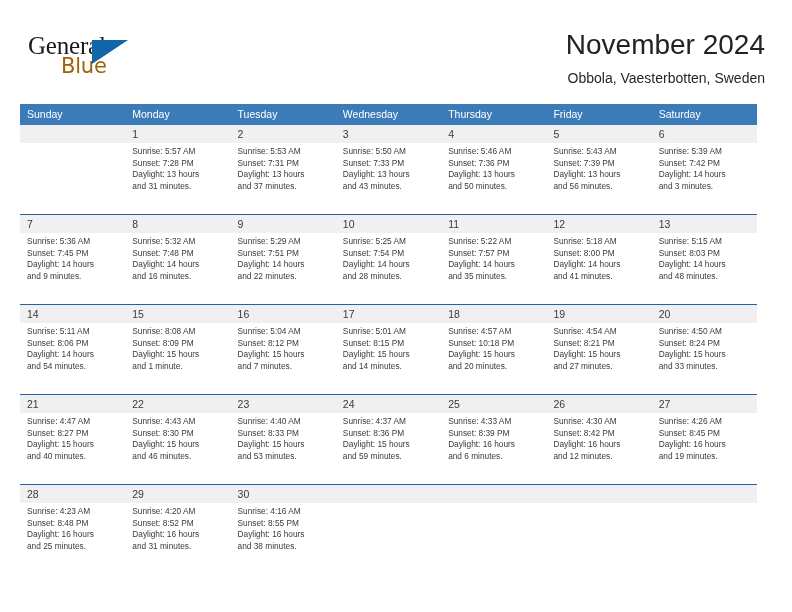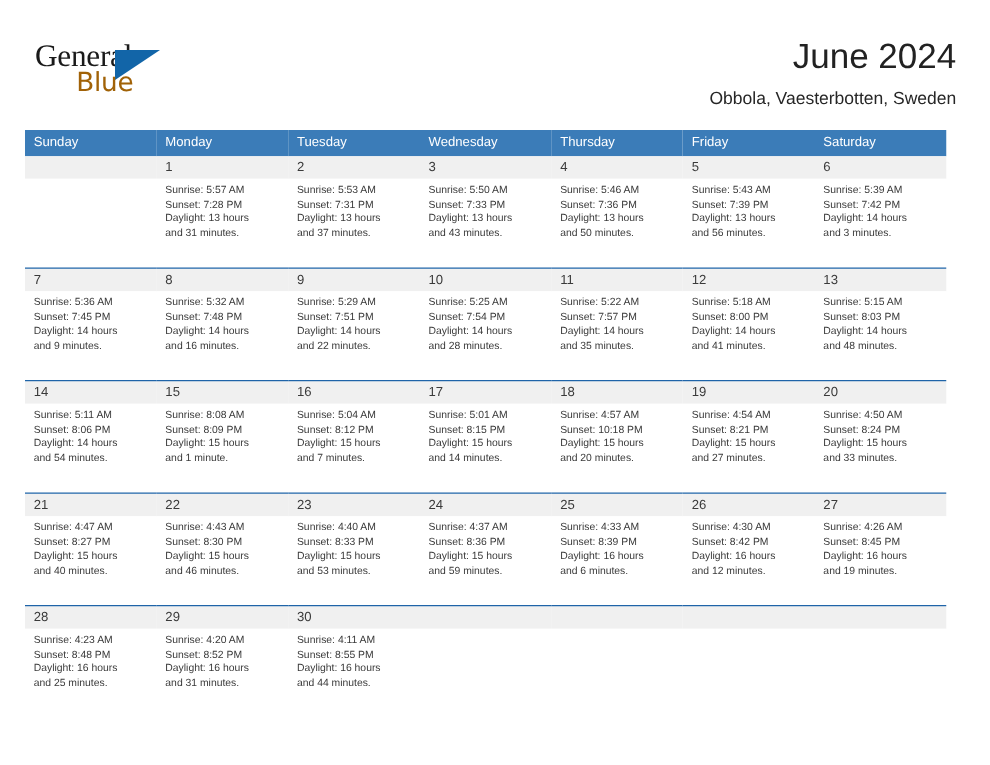--- a/index.html
+++ b/index.html
@@ -141,21 +141,21 @@
 
   <div class="header">
 
     <div class="logo">
       <span class="logo-general">General</span>
       <span class="logo-tri"></span>
       <span class="logo-blue">Blue</span>
     </div>
 
     <div class="titles">
-      <div class="cal-title">June 2024</div>
+      <div class="cal-title">November 2024</div>
       <div class="cal-subtitle">Obbola, Vaesterbotten, Sweden</div>
     </div>
 
   </div>
 
   <table class="calendar">
     <colgroup>
       <col>
         <col>
         <col>
@@ -409,24 +409,24 @@
           <div>Daylight: 16 hours</div>
           <div>and 25 minutes.</div>
         </td>
         <td>
           <div>Sunrise: 4:20 AM</div>
           <div>Sunset: 8:52 PM</div>
           <div>Daylight: 16 hours</div>
           <div>and 31 minutes.</div>
         </td>
         <td>
-          <div>Sunrise: 4:11 AM</div>
+          <div>Sunrise: 4:16 AM</div>
           <div>Sunset: 8:55 PM</div>
           <div>Daylight: 16 hours</div>
-          <div>and 44 minutes.</div>
+          <div>and 38 minutes.</div>
         </td>
         <td class="empty-cell">
           <div></div>
           <div></div>
           <div></div>
           <div></div>
         </td>
         <td class="empty-cell">
           <div></div>
           <div></div>

